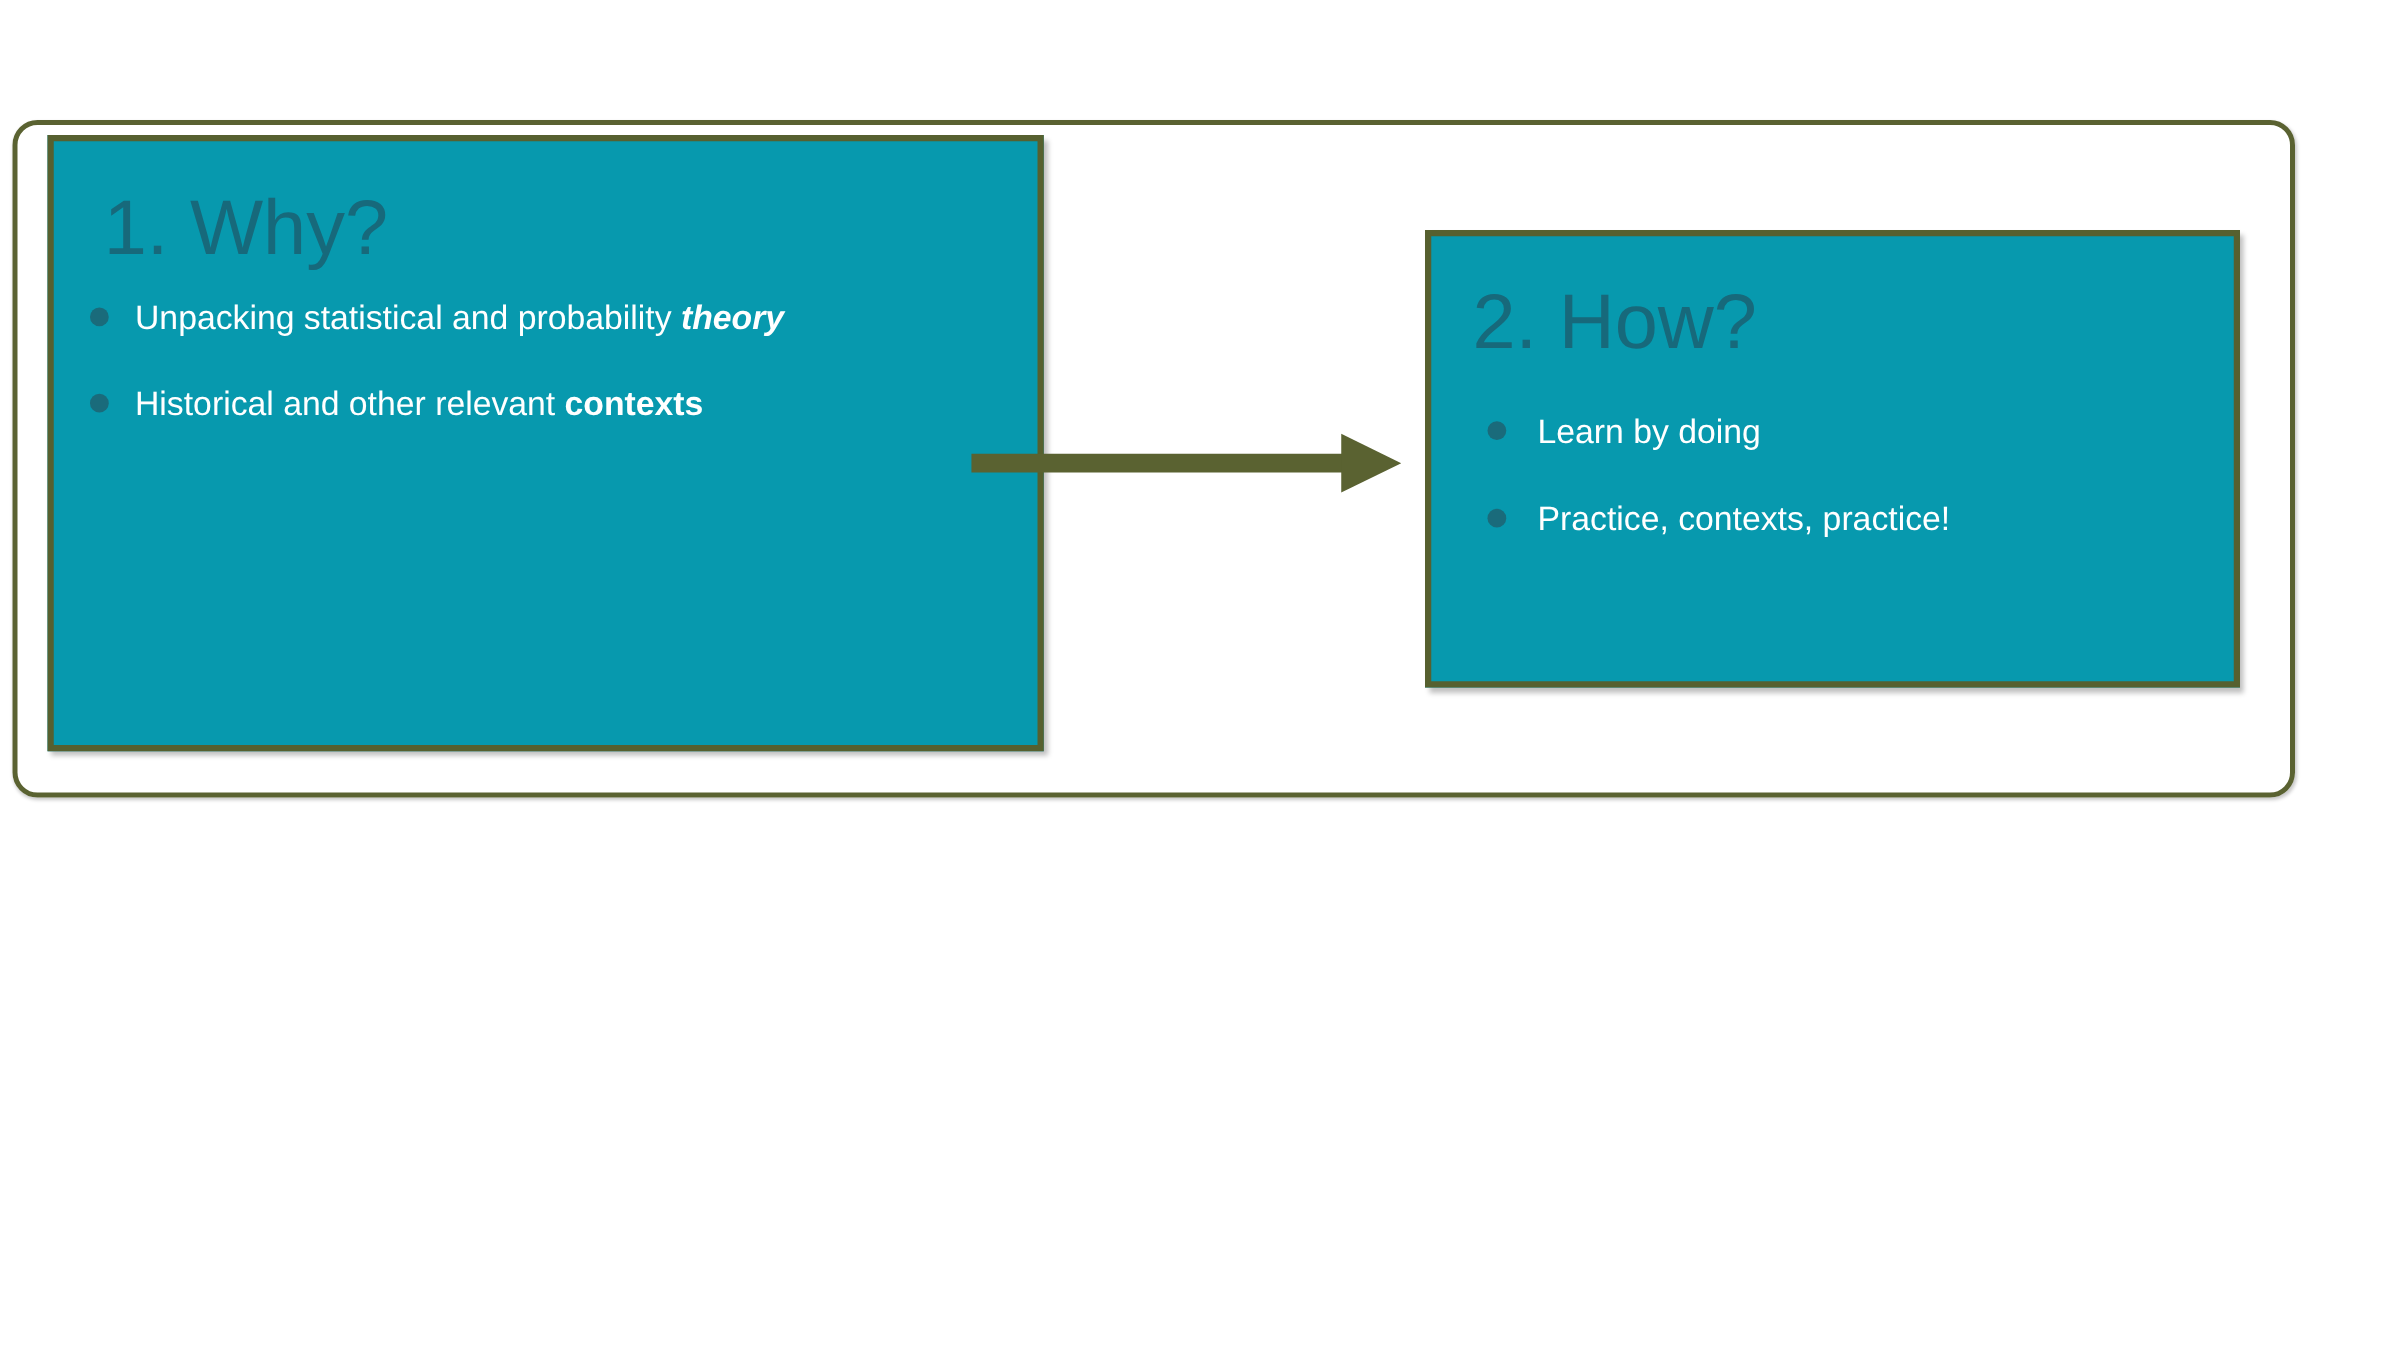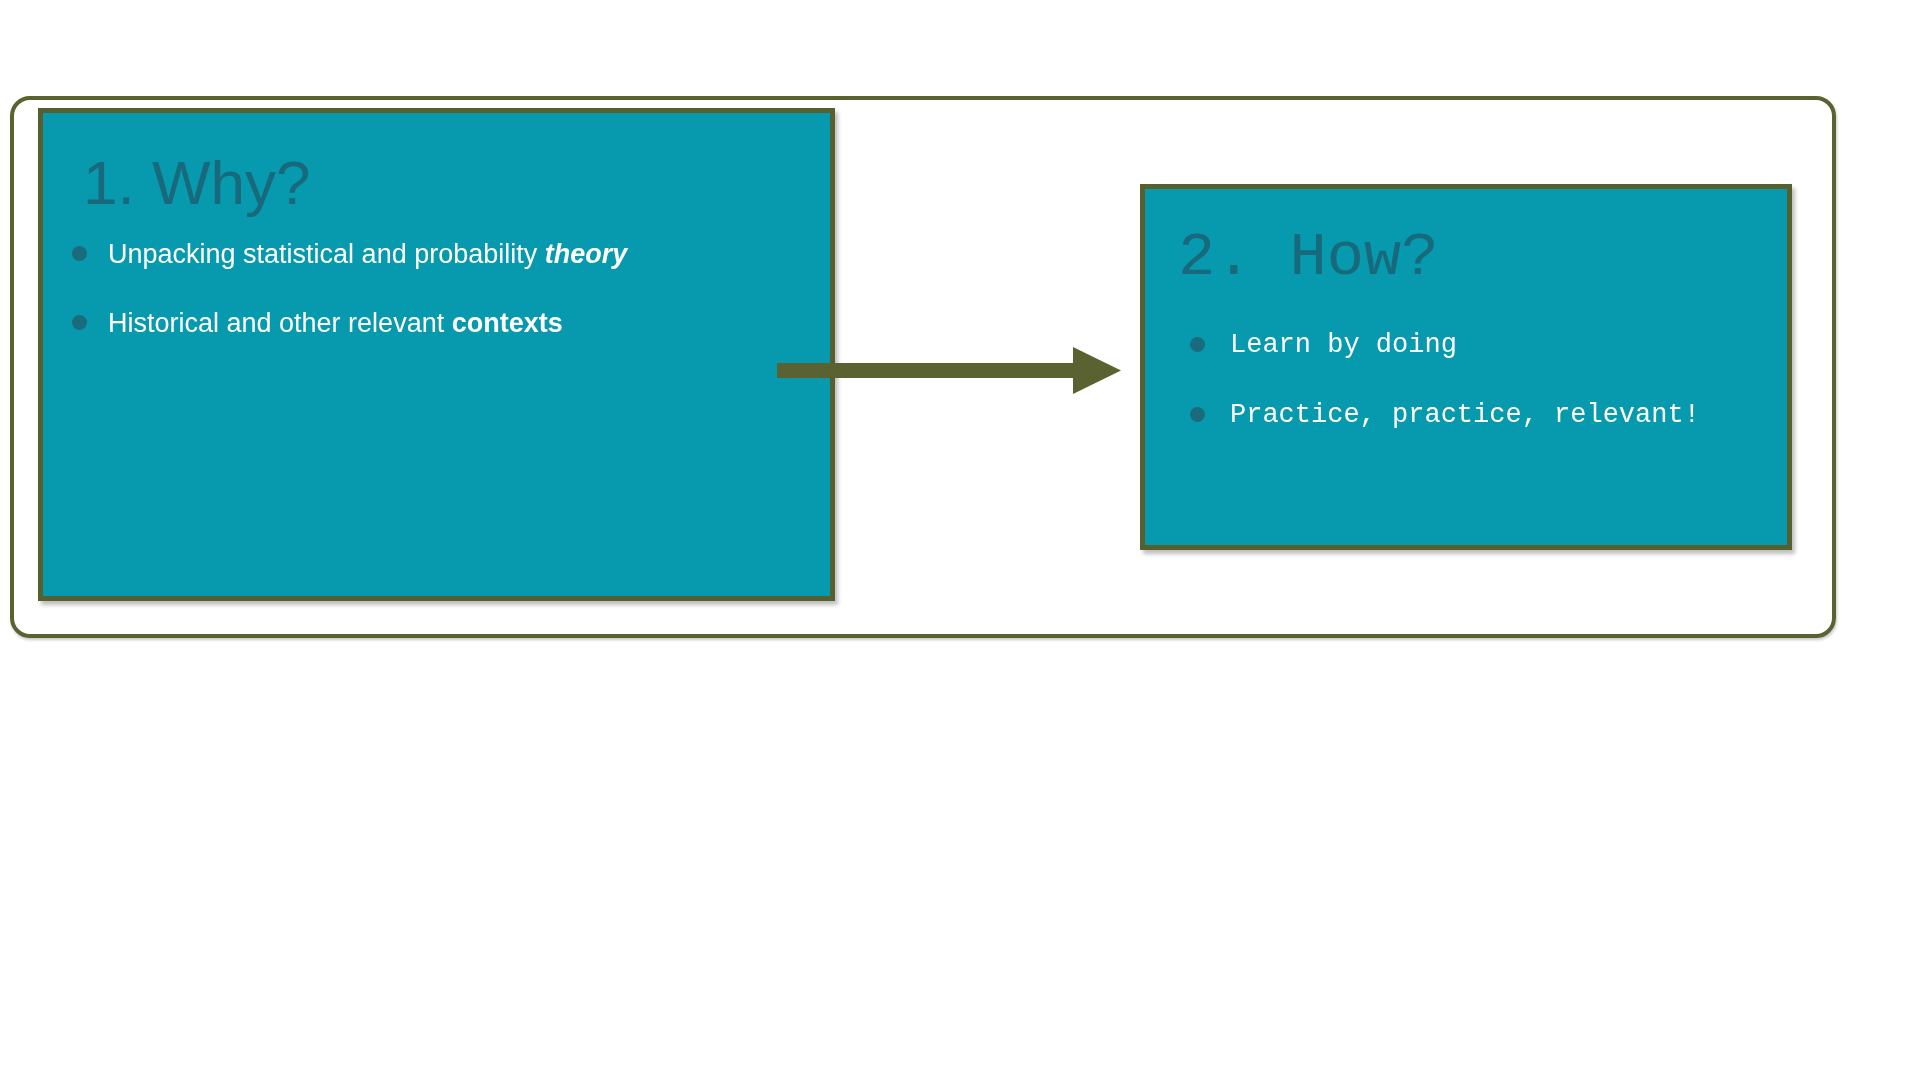--- a/index.html
+++ b/index.html
@@ -38,21 +38,20 @@
     left: 38px;
     top: 108px;
     width: 797px;
     height: 493px;
   }
   .box-how {
     left: 1140px;
     top: 184px;
     width: 652px;
     height: 366px;
-    font-family: Liberation Mono, monospace;
   }
   .title {
     margin: 34px 0 0 40px;
     font-size: 62px;
     line-height: 71px;
     font-weight: 400;
     color: var(--title-color, #17697B);
   }
   .box-how .title {
     margin: 33px 0 0 33px;
@@ -118,17 +117,17 @@
 
   <svg class="arrow" viewBox="0 0 345 61" xmlns="http://www.w3.org/2000/svg" aria-hidden="true">
     <rect class="shape" x="0" y="23" width="302" height="15"></rect>
     <polygon class="shape" points="296,7 344,30.5 296,54"></polygon>
   </svg>
 
   <section class="box box-how">
     <h2 class="title">2. How?</h2>
     <ul class="bullets">
         <li><span>Learn by doing</span></li>
-        <li><span>Practice, practice, relevant!</span></li>
+        <li><span>Practice, contexts, practice!</span></li>
       </ul>
   </section>
 
 </div>
 
 </body></html>

